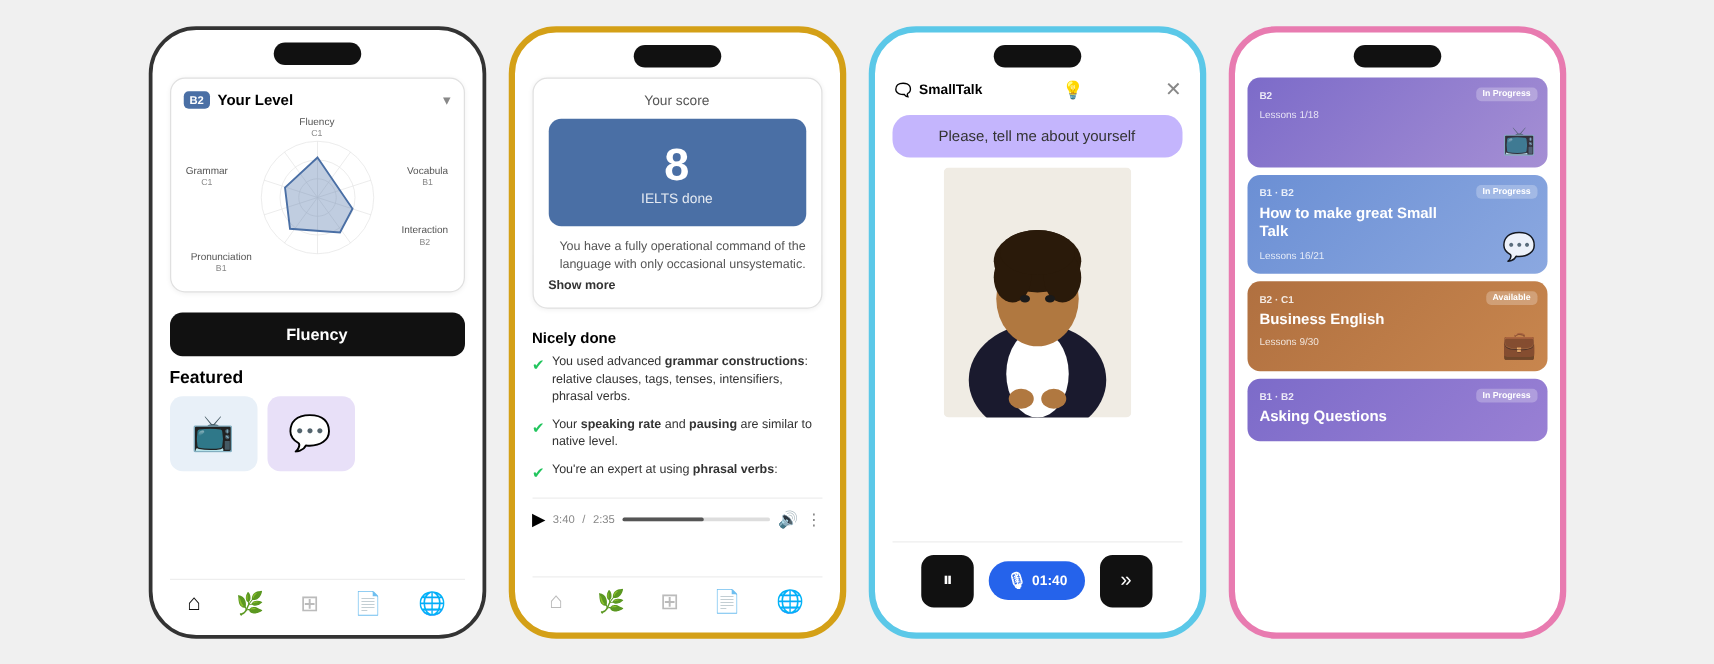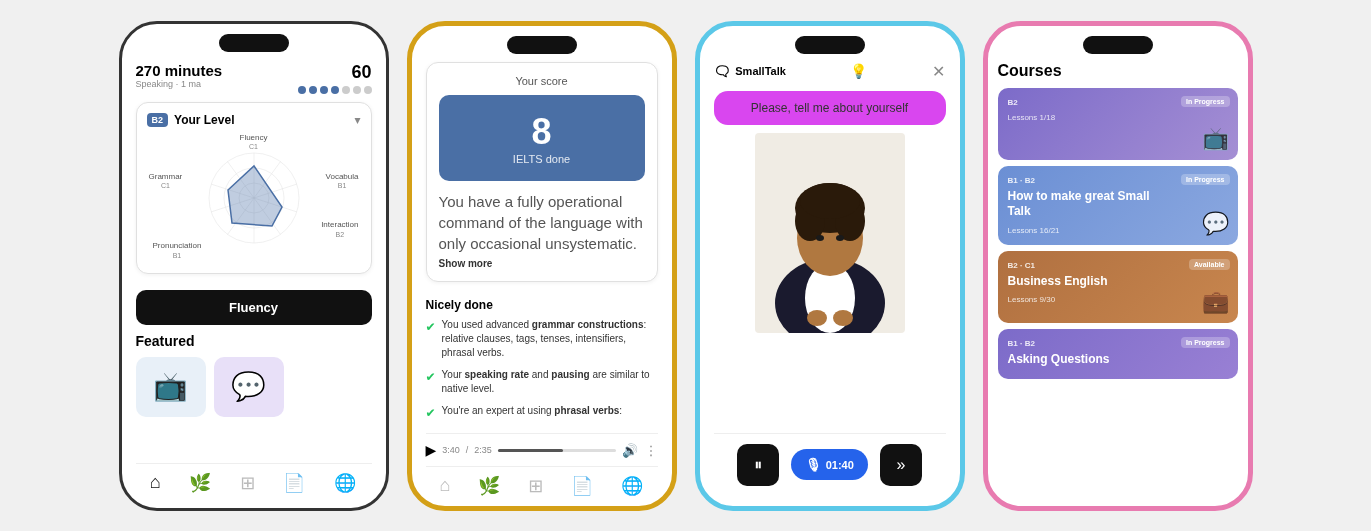--- a/index.html
+++ b/index.html
@@ -173,21 +173,21 @@
     .score-label { font-size: 11px; color: #555; text-align: center; margin-bottom: 8px; }
     .score-box {
       background: #4a6fa5;
       border-radius: 10px;
       padding: 16px;
       text-align: center;
       margin-bottom: 10px;
     }
     .score-num { font-size: 36px; font-weight: 700; color: #fff; }
     .score-desc { font-size: 11px; color: rgba(255,255,255,0.85); }
-    .score-text { font-size: 15px; color: #555; line-height: 1.4; }
+    .score-text { font-size: 10px; color: #555; line-height: 1.4; text-align: right; }
     .show-more { font-size: 10px; font-weight: 700; color: #333; margin-top: 4px; }
 
     .nicely-done { font-size: 12px; font-weight: 700; margin: 6px 0 6px; }
     .feedback-item {
       display: flex;
       gap: 6px;
       margin-bottom: 8px;
       font-size: 10px;
       color: #333;
       line-height: 1.4;
@@ -249,21 +249,21 @@
 
     .avatar-area {
       flex: 1;
       display: flex;
       flex-direction: column;
       align-items: center;
       justify-content: flex-start;
       position: relative;
     }
     .question-bubble {
-      background: #d946ef;
+      background: #c4b5fd;
       border-radius: 14px;
       padding: 10px 14px;
       font-size: 12px;
       color: #333;
       text-align: center;
       margin-bottom: 8px;
       width: 100%;
     }
 
     .phone3-controls {
@@ -367,38 +367,20 @@
     svg.radar { overflow: visible; }
   </style>
 </head>
 <body>
 
 <div class="phones-container">
 
   <div class="phone phone-1">
     <div class="notch"></div>
     <div class="content">
-      <div class="phone1-header">
-        <div>
-          <div class="phone1-minutes">270 minutes</div>
-          <div class="phone1-sub">Speaking · 1 ma</div>
-        </div>
-        <div class="phone1-right">
-          <div class="phone1-num">60</div>
-          <div class="phone1-dots">
-            <div class="dot active"></div>
-            <div class="dot active"></div>
-            <div class="dot active"></div>
-            <div class="dot active"></div>
-            <div class="dot"></div>
-            <div class="dot"></div>
-            <div class="dot"></div>
-          </div>
-        </div>
-      </div>
 
       <div class="level-card">
         <div class="level-header">
           <span class="b2-badge">B2</span>
           <span class="level-title">Your Level</span>
           <span class="chevron">▾</span>
         </div>
         <div class="radar-area">
 
           <div class="radar-label rl-fluency">Fluency<br><span class="sub">C1</span></div>
@@ -545,21 +527,20 @@
         <button class="ctrl-btn">
           <span>»</span>
         </button>
       </div>
     </div>
   </div>
 
   <div class="phone phone-4">
     <div class="notch"></div>
     <div class="content">
-      <div class="phone4-title">Courses</div>
 
       <div class="course-card course-card-1">
         <div class="course-level">B2</div>
         <div class="course-status">In Progress</div>
         <div class="course-lessons">Lessons 1/18</div>
         <div class="course-thumb">📺</div>
       </div>
 
       <div class="course-card course-card-2">
         <div class="course-level">B1 · B2</div>

